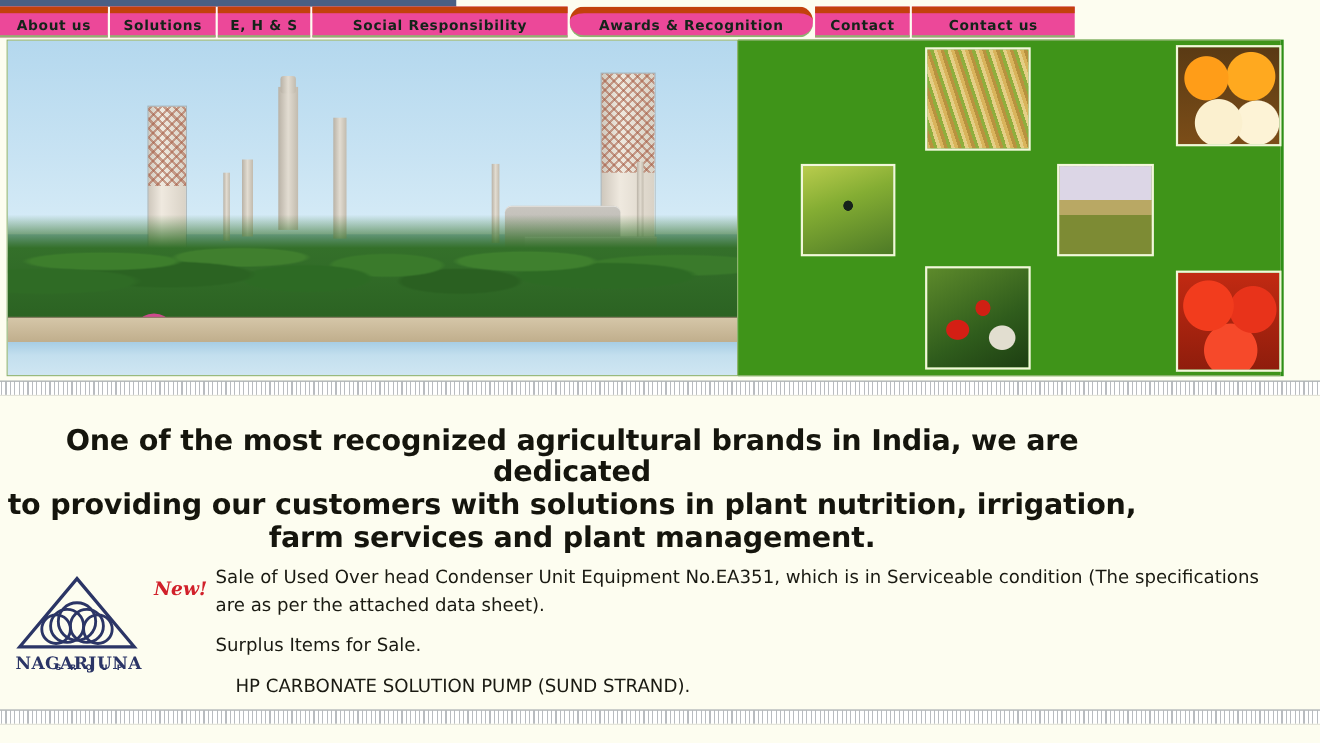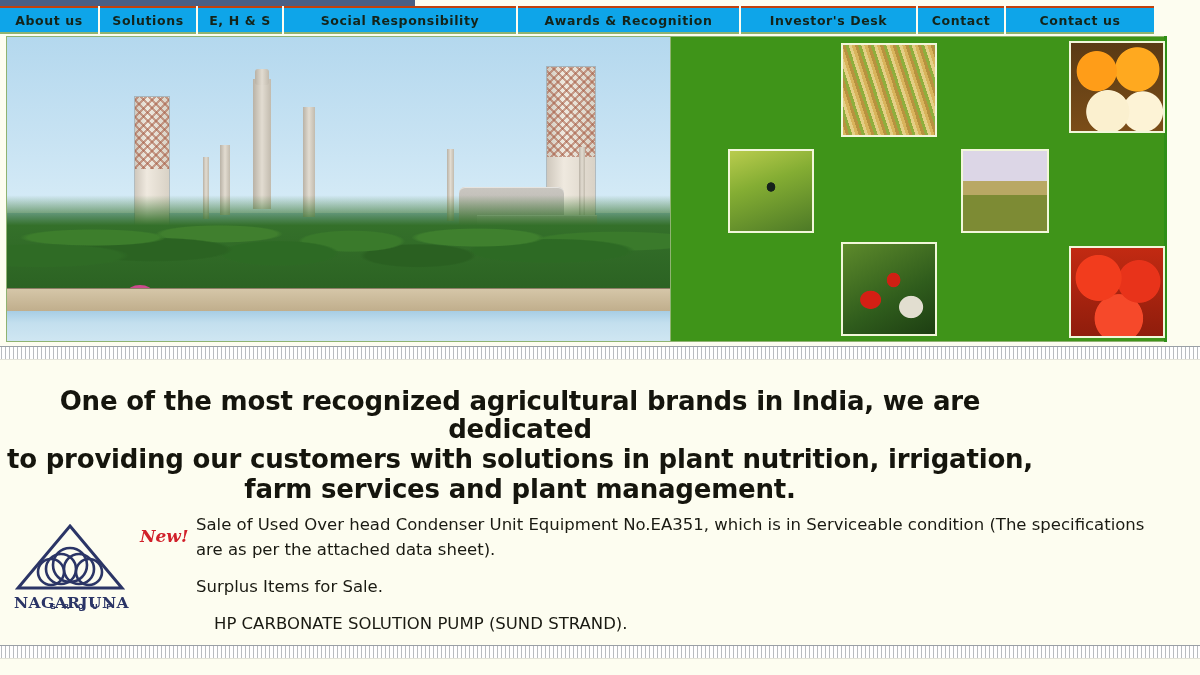--- a/index.html
+++ b/index.html
@@ -38,40 +38,40 @@
     position: absolute;
     top: 6px; left: 0;
     width: 1200px;
     height: 28px;
     background: #fdfdf0;
     display: flex;
     align-items: stretch;
     gap: 2px;
   }
   .navtab {
-    background: #0ea5e9;
+    background: #ec4899;
     color: #14241a;
     font-size: 12.5px;
     font-weight: bold;
     letter-spacing: 0.6px;
     display: flex;
     align-items: center;
     justify-content: center;
-    border-top: 2px solid #c2410c;
+    border-top: 6px solid #c2410c;
     border-bottom: 2px solid #8fb371;
     white-space: nowrap;
     cursor: pointer;
     font-family: "DejaVu Sans", "Liberation Sans", sans-serif;
   }
 
   .nt0 { width: 98px; }
   .nt1 { width: 96px; }
   .nt2 { width: 84px; }
   .nt3 { width: 232px; }
-  .nt4 { width: 221px; }
+  .nt4 { width: 221px; border-radius: 13px; }
   .nt5 { width: 175px; }
   .nt6 { width: 86px; }
   .nt7 { width: 148px; }
   .navend { flex: 1; background: #fdfdf0; border: none; }
 
   
   .hero {
     position: absolute;
     top: 36px; left: 6px;
     width: 1158px;
@@ -295,23 +295,20 @@
     </div>
   <div class="navtab nt2">
       <span>E, H &amp; S</span>
     </div>
   <div class="navtab nt3">
       <span>Social Responsibility</span>
     </div>
   <div class="navtab nt4">
       <span>Awards &amp; Recognition</span>
     </div>
-  <div class="navtab nt5">
-      <span>Investor's Desk</span>
-    </div>
   <div class="navtab nt6">
       <span>Contact</span>
     </div>
   <div class="navtab nt7">
       <span>Contact us</span>
     </div>
   <div class="navtab navend"></div>
 </nav>
 
 <section class="hero">

